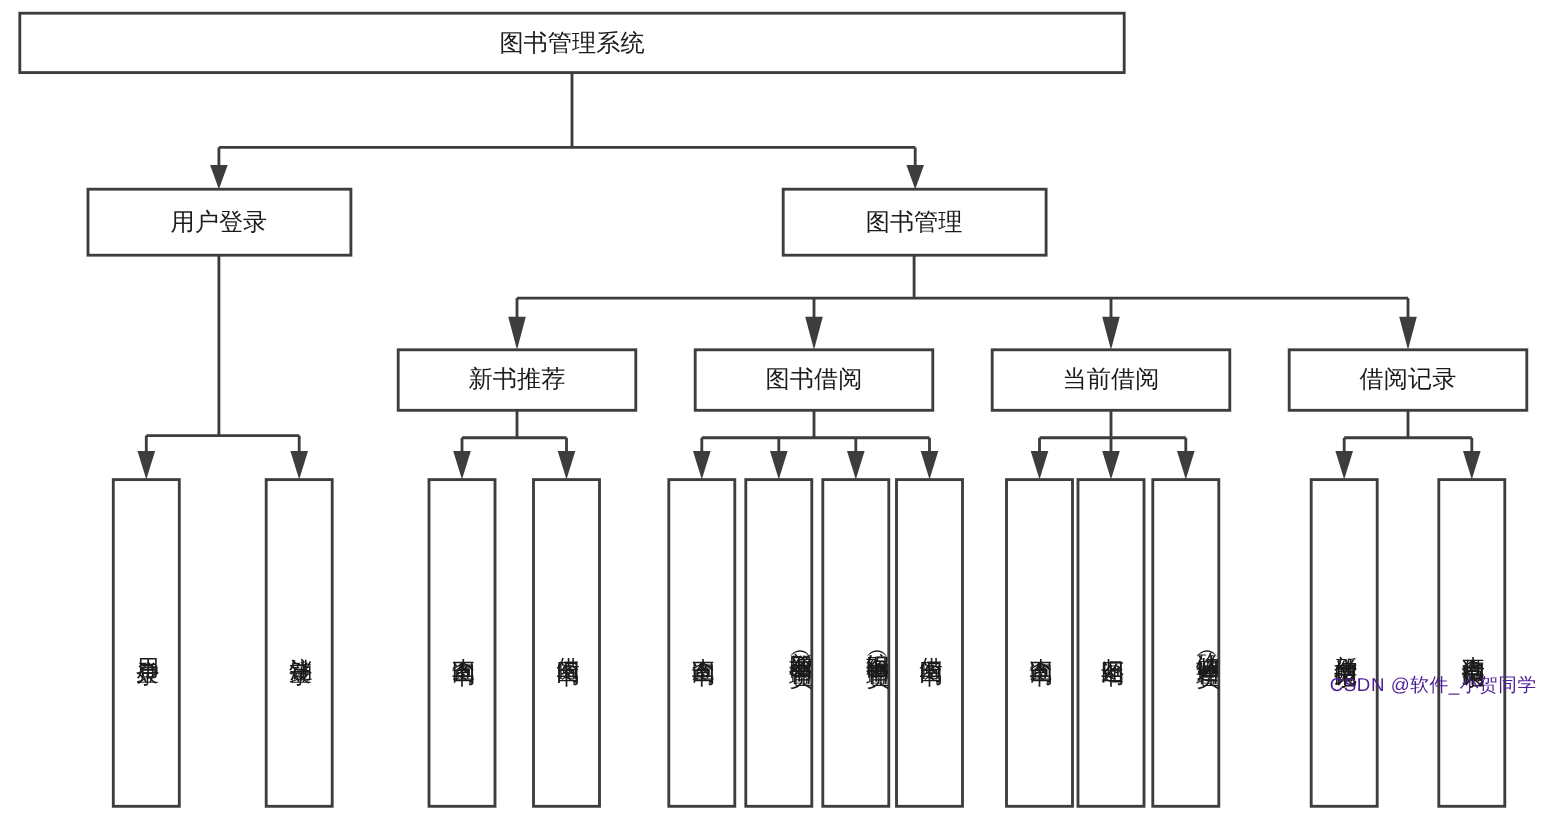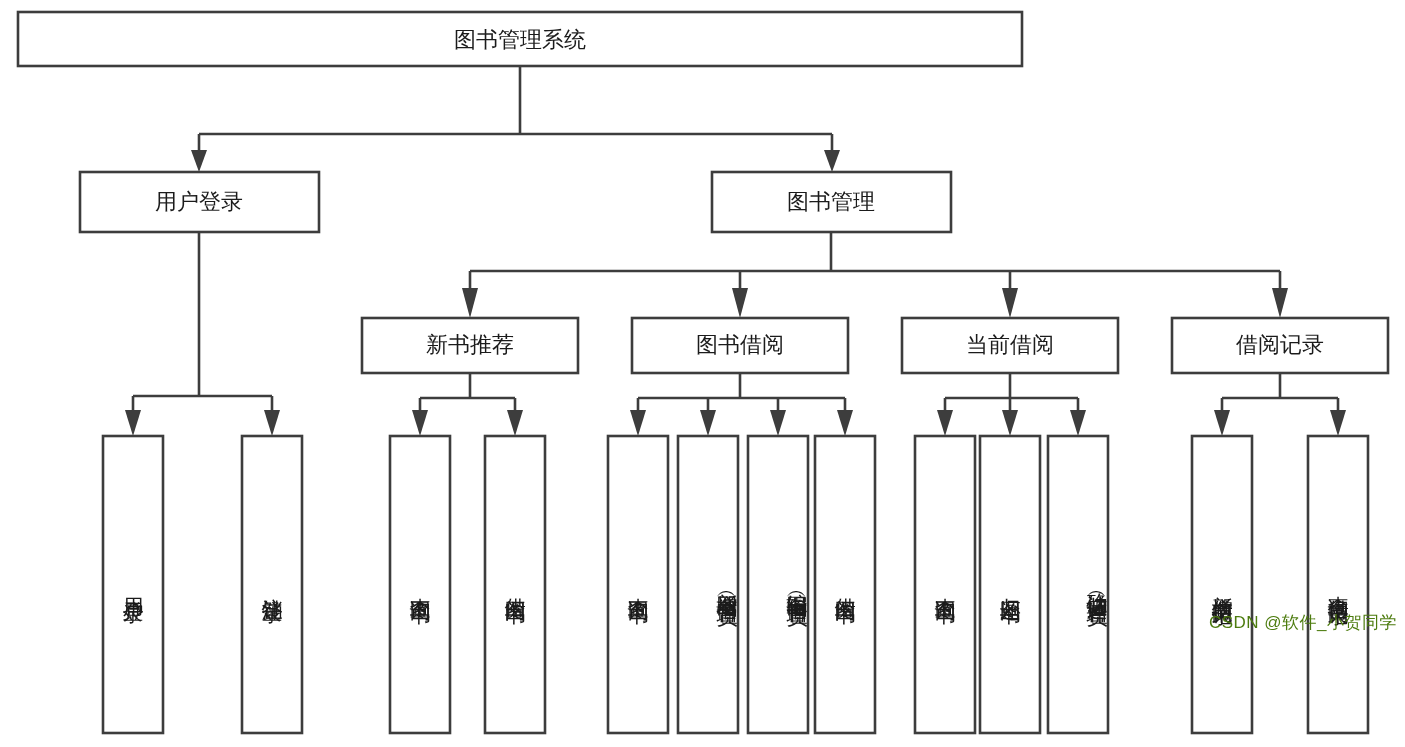--- a/index.html
+++ b/index.html
@@ -62,21 +62,21 @@
     white-space: nowrap;
     text-align: center;
     pointer-events: none;
   }
   .watermark {
     position: absolute;
     right: 8px;
     bottom: 4px;
     font-family: "Liberation Sans", "DejaVu Sans", sans-serif;
     font-size: 17px;
-    color: #4d7c0f;
+    color: #4c1d95;
     white-space: nowrap;
     letter-spacing: 0.5px;
   }
 </style>
 </head>
 <body>
 
 <div id="diagram-root">
 
   <svg class="diagram" viewBox="0 0 1405 747" xmlns="http://www.w3.org/2000/svg">

